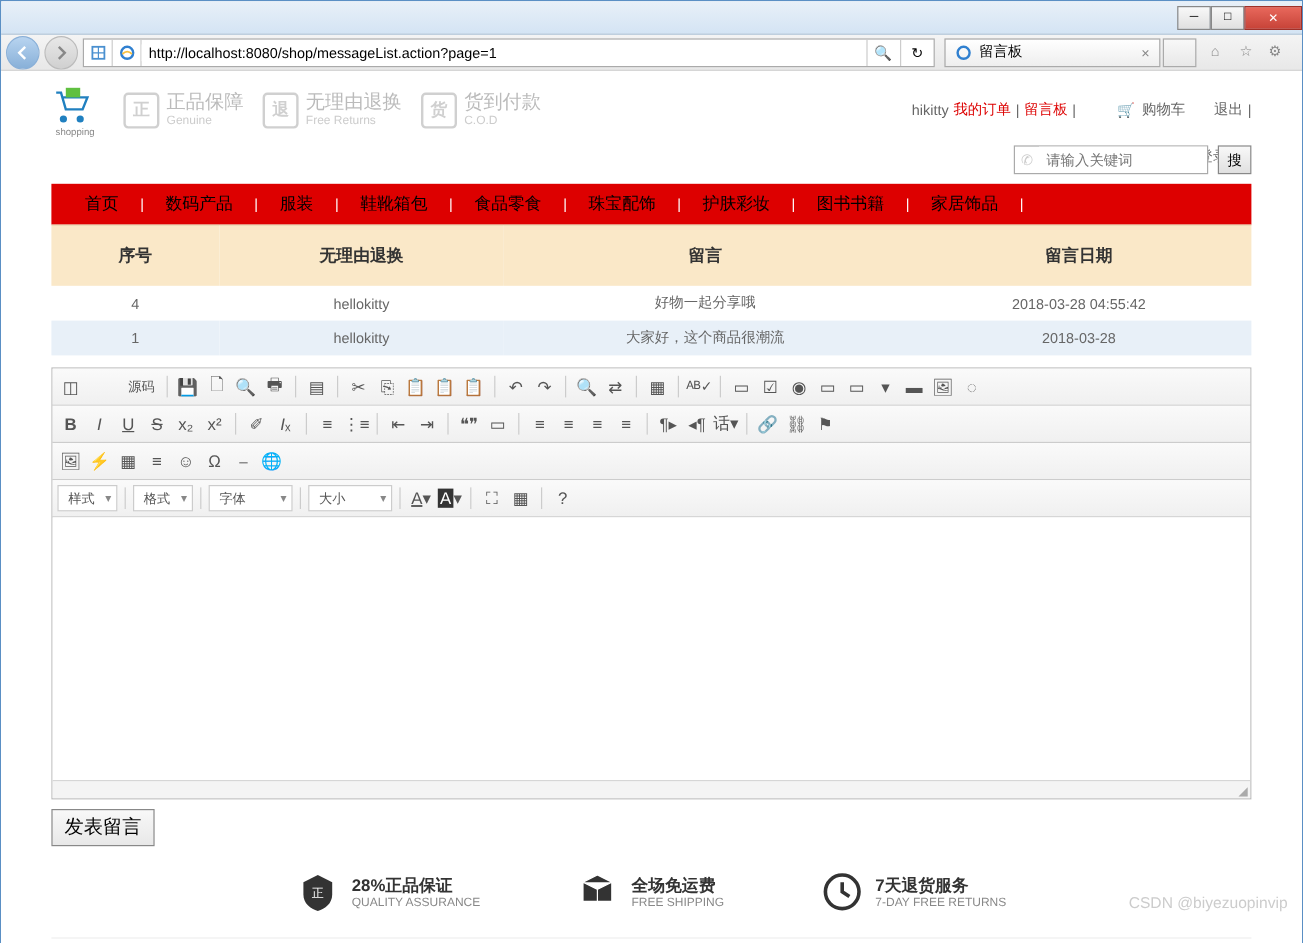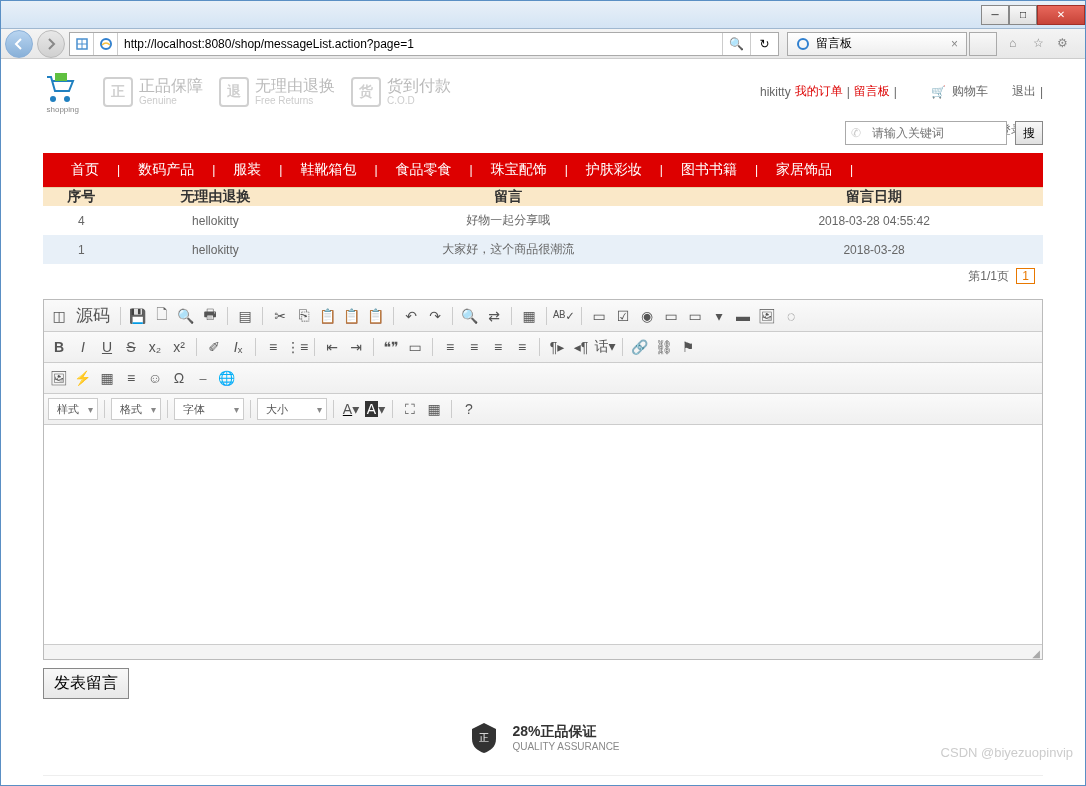--- a/index.html
+++ b/index.html
@@ -38,34 +38,34 @@
 .red-link { color: #dd0000; }
 .gray-link { color: #666; }
 .cart-sec { display: flex; align-items: center; gap: 6px; margin-left: 30px; color: #888; }
 .second-row { display: flex; justify-content: flex-end; align-items: center; padding: 4px 0 8px; gap: 8px; }
 .admin-link { color: #666; margin-right: 20px; }
 .search-box { display: flex; align-items: center; border: 1px solid #aaa; background: #fff; height: 24px; }
 .search-box .phone { width: 20px; color: #ccc; text-align: center; }
 .search-input { border: none; padding: 0 6px; width: 140px; height: 22px; outline: none; font-size: 12px; }
 .search-btn { width: 28px; height: 24px; border: 1px solid #888; background: linear-gradient(#f8f8f8, #e0e0e0); cursor: pointer; font-size: 12px; }
 .nav-bar { background: #dd0000; height: 34px; display: flex; align-items: center; padding: 0 10px; }
-.nav-item { color: #ffffff; padding: 0 18px; font-size: 14px; cursor: pointer; }
+.nav-item { color: #000000; padding: 0 18px; font-size: 14px; cursor: pointer; }
 .nav-sep { color: #fff; }
 .msg-table { width: 100%; border-collapse: collapse; }
-.msg-table th { background: #fae8c8; color: #333; padding: 0; font-size: 14px; font-weight: bold; border-top: 1px solid #e8d4a8; }
+.msg-table th { background: #fae8c8; color: #333; padding: 16px; font-size: 14px; font-weight: bold; border-top: 1px solid #e8d4a8; }
 .msg-table td { padding: 6px; text-align: center; font-size: 12px; color: #666; }
 .msg-table tr.alt td { background: #e8f0f8; }
 .msg-red { color: #dd0000; }
 .pager { text-align: right; padding: 4px 8px; font-size: 12px; color: #666; }
 .pager .pnum { display: inline-block; border: 1px solid #e87800; color: #e87800; padding: 0 5px; margin-left: 4px; }
 .editor-wrap { border: 1px solid #bbb; margin-top: 10px; }
 .toolbar { background: linear-gradient(#fafafa, #f0f0f0); border-bottom: 1px solid #ccc; padding: 4px; display: flex; flex-wrap: wrap; gap: 2px; align-items: center; }
 .tb-btn { width: 22px; height: 22px; display: flex; align-items: center; justify-content: center; color: #555; cursor: pointer; border-radius: 2px; font-size: 14px; }
 .tb-sep { width: 1px; height: 18px; background: #ccc; margin: 0 4px; }
-.tb-text { padding: 0 4px; font-size: 17px; color: #555; }
+.tb-text { padding: 0 4px; font-size: 11px; color: #555; margin-left: 31px; }
 .tb-dropdown { height: 22px; border: 1px solid #ccc; background: #fff; padding: 0 18px 0 8px; font-size: 11px; color: #555; display: flex; align-items: center; position: relative; cursor: pointer; }
 .tb-dropdown::after { content: '▾'; position: absolute; right: 4px; font-size: 10px; color: #888; }
 .editor-body { height: 220px; border-bottom: 1px solid #ccc; background: #fff; }
 .editor-resize { height: 14px; background: #f4f4f4; position: relative; }
 .editor-resize::after { content: '◢'; position: absolute; right: 2px; bottom: 0; font-size: 10px; color: #aaa; }
 .submit-btn { margin-top: 8px; padding: 4px 10px; border: 1px solid #888; background: linear-gradient(#f8f8f8, #e8e8e8); cursor: pointer; font-size: 16px; }
 .benefits { display: flex; justify-content: center; gap: 80px; padding: 20px 0; }
 .benefit { display: flex; align-items: center; gap: 10px; }
 .benefit-icon { width: 36px; height: 36px; display: flex; align-items: center; justify-content: center; font-size: 24px; color: #333; }
 .benefit-text .cn { font-size: 14px; color: #333; font-weight: bold; }
@@ -232,24 +232,20 @@
               <td>2018-03-28 04:55:42</td>
             </tr>
             <tr class="alt">
               <td>1</td>
               <td>hellokitty</td>
               <td class="msg-red">大家好，这个商品很潮流</td>
               <td>2018-03-28</td>
             </tr>
           </tbody>
       </table>
-      <div class="pager">
-        <span>第1/1页</span>
-        <span class="pnum">1</span>
-      </div>
 
       <div class="editor-wrap">
         <div class="toolbar">
           <span class="tb-btn">◫</span>
           <span class="tb-text">源码</span>
           <span class="tb-sep"></span>
           <span class="tb-btn">💾</span>
           <span class="tb-btn">🗋</span>
           <span class="tb-btn">🔍</span>
           <span class="tb-btn">🖶</span>
@@ -361,18 +357,41 @@
               <svg width="36" height="36">
                 <path d="M18 4 L30 10 v10 c0 8-6 12-12 14-6-2-12-6-12-14 V10 z" fill="#333"></path>
                 <text x="18" y="22" fill="#fff" font-size="10" text-anchor="middle">正</text>
               </svg>
             </div>
             <div class="benefit-text">
               <div class="cn">28%正品保证</div>
               <div class="en">QUALITY ASSURANCE</div>
             </div>
           </div>
+          <div class="benefit">
+            <div class="benefit-icon">
+              <svg width="36" height="36">
+                <path d="M6 10 L18 4 L30 10 L30 26 L6 26 z M6 10 L18 16 L30 10 M18 16 v10" fill="#333" stroke="#fff" stroke-width="1"></path>
+              </svg>
+            </div>
+            <div class="benefit-text">
+              <div class="cn">全场免运费</div>
+              <div class="en">FREE SHIPPING</div>
+            </div>
+          </div>
+          <div class="benefit">
+            <div class="benefit-icon">
+              <svg width="36" height="36">
+                <circle cx="18" cy="18" r="14" fill="none" stroke="#333" stroke-width="3"></circle>
+                <path d="M18 10 v8 l6 4" stroke="#333" stroke-width="3" fill="none"></path>
+              </svg>
+            </div>
+            <div class="benefit-text">
+              <div class="cn">7天退货服务</div>
+              <div class="en">7-DAY FREE RETURNS</div>
+            </div>
+          </div>
         </div>
       <div class="copyright">Copyright © 网上商城 版权所有</div>
     </div>
   </div>
   <div class="watermark">CSDN @biyezuopinvip</div>
 </div>
 
 </body></html>

